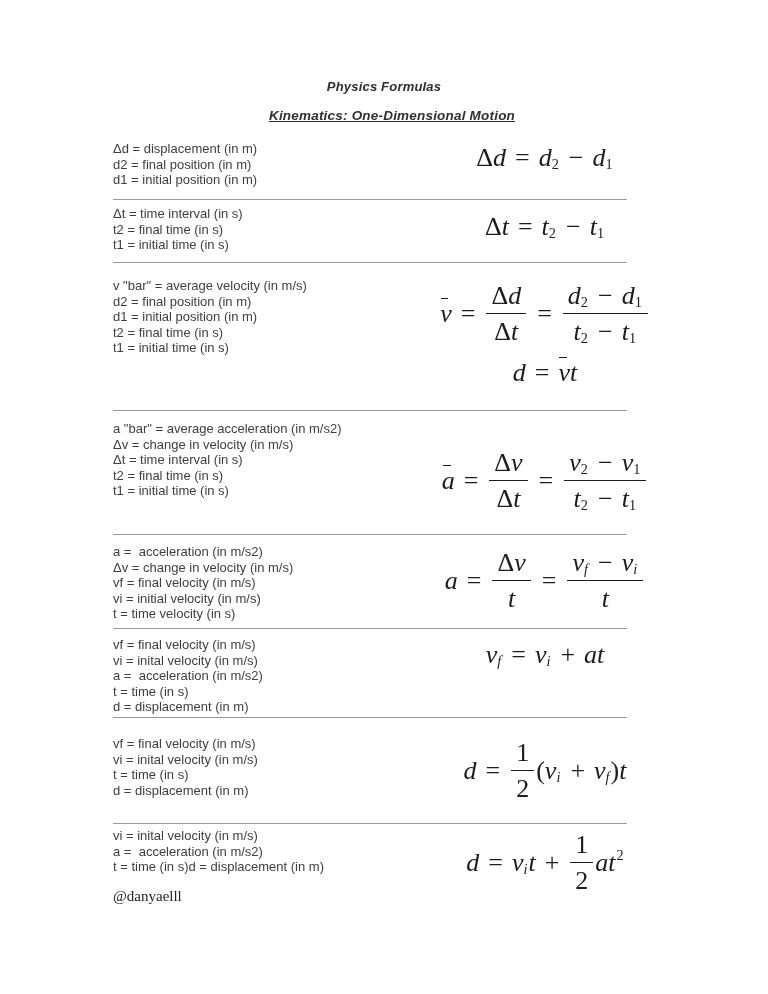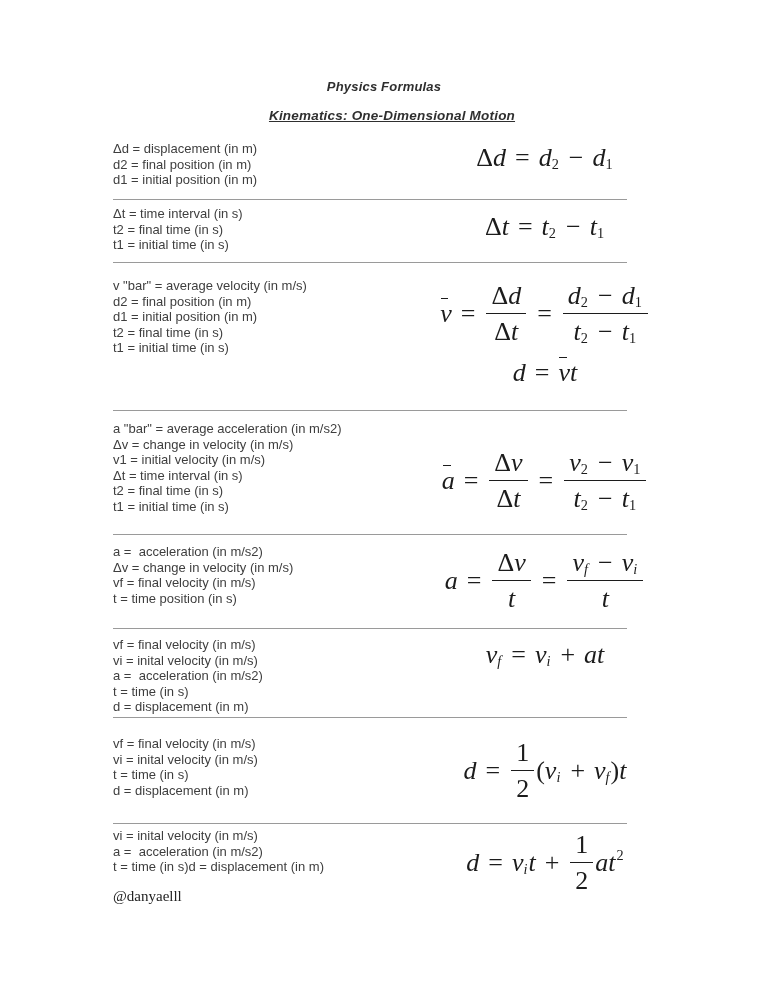--- a/index.html
+++ b/index.html
@@ -230,21 +230,20 @@
               </span>
             </span>
             <span class="mvar">t</span>
           </span>
         </div>
       </div>
       <div class="divider div2"></div>
       <div class="defs sec3-defs">
         <div class="def-line">a "bar" = average acceleration (in m/s2)</div>
         <div class="def-line">Δv = change in velocity (in m/s)</div>
-        <div class="def-line">v1 = initial velocity (in m/s)</div>
         <div class="def-line">Δt = time interval (in s)</div>
         <div class="def-line">t2 = final time (in s)</div>
         <div class="def-line">t1 = initial time (in s)</div>
       </div>
       <div class="formula-col sec3-formula">
         <div class="formula-line">
           <span class="math-line">
             <span class="overbar">
               <span class="mrow">
                 <span class="mvar">a</span>
@@ -303,21 +302,22 @@
               </span>
             </span>
           </span>
         </div>
       </div>
       <div class="divider div3"></div>
       <div class="defs sec4-defs">
         <div class="def-line">a =  acceleration (in m/s2)</div>
         <div class="def-line">Δv = change in velocity (in m/s)</div>
         <div class="def-line">vf = final velocity (in m/s)</div>
-        <div class="def-line">t = time position (in s)</div>
+        <div class="def-line">vi = initial velocity (in m/s)</div>
+        <div class="def-line">t = time velocity (in s)</div>
       </div>
       <div class="formula-col sec4-formula">
         <div class="formula-line">
           <span class="math-line">
             <span class="mvar">a</span>
             <span class="msp"></span>
             <span class="mop">=</span>
             <span class="msp"></span>
             <span class="frac">
               <span class="num">

